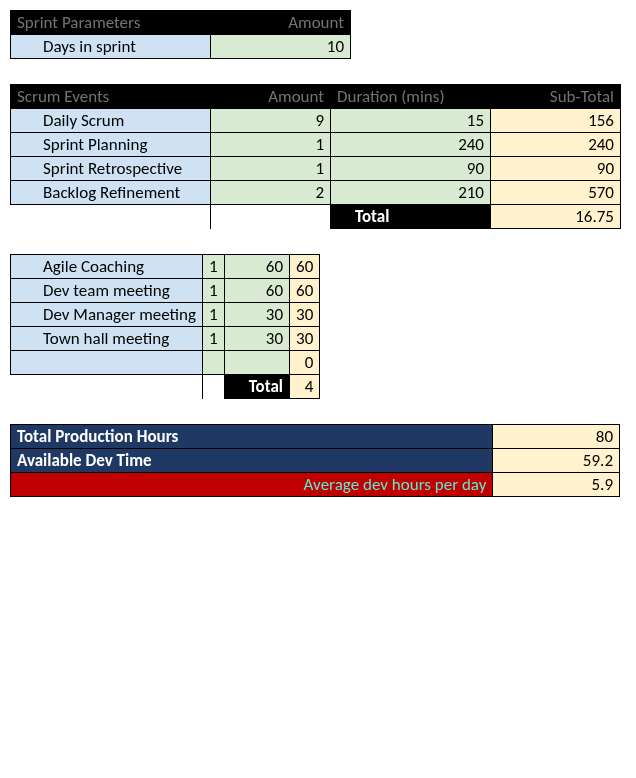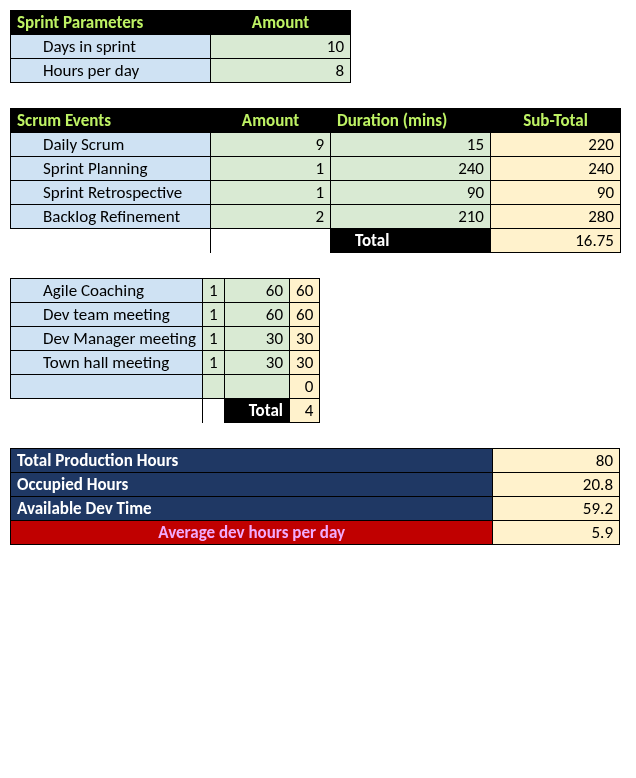--- a/index.html
+++ b/index.html
@@ -16,25 +16,25 @@
     margin-bottom: 25px;
   }
   th, td {
     border: 1px solid #000;
     padding: 1px 6px;
     height: 24px;
     box-sizing: border-box;
   }
   th {
     background: #000;
-    color: #bef264;
-    font-weight: bold;
-    text-align: left;
-  }
-  th.right { text-align: center; }
+    color: #737373;
+    font-weight: normal;
+    text-align: left;
+  }
+  th.right { text-align: right; }
   .label-cell {
     background: #cfe2f3;
     text-align: left;
     padding-left: 32px;
   }
   .val-green {
     background: #d9ead3;
     text-align: right;
   }
   .val-yellow {
@@ -73,82 +73,78 @@
   }
   .sum-label-blue {
     background: #1f3864;
     color: #fff;
     font-weight: bold;
     text-align: left;
     width: 480px;
   }
   .sum-label-red {
     background: #c00000;
-    color: #f0abfc;
-    font-weight: bold;
-    text-align: center;
+    color: #5eead4;
+    font-weight: normal;
+    text-align: right;
     width: 480px;
   }
   .sum-val {
     background: #fff2cc;
     text-align: right;
     width: 126px;
   }
 </style>
 </head>
 <body>
 
 <table>
   <tbody>
       <tr>
     <th class="w-param">Sprint Parameters</th>
     <th class="w-amt1 right">Amount</th>
   </tr>
   <tr>
     <td class="label-cell">Days in sprint</td>
     <td class="val-green">10</td>
-  </tr>
-  <tr>
-    <td class="label-cell">Hours per day</td>
-    <td class="val-green">8</td>
   </tr>
 </tbody>
   </table>
 
 <table>
   <tbody>
       <tr>
     <th class="w-name">Scrum Events</th>
     <th class="w-amt right">Amount</th>
     <th class="w-dur">Duration (mins)</th>
     <th class="w-sub right">Sub-Total</th>
   </tr>
   <tr>
         <td class="label-cell">Daily Scrum</td>
         <td class="val-green">9</td>
         <td class="val-green">15</td>
-        <td class="val-yellow">220</td>
+        <td class="val-yellow">156</td>
       </tr>
   <tr>
         <td class="label-cell">Sprint Planning</td>
         <td class="val-green">1</td>
         <td class="val-green">240</td>
         <td class="val-yellow">240</td>
       </tr>
   <tr>
         <td class="label-cell">Sprint Retrospective</td>
         <td class="val-green">1</td>
         <td class="val-green">90</td>
         <td class="val-yellow">90</td>
       </tr>
   <tr>
         <td class="label-cell">Backlog Refinement</td>
         <td class="val-green">2</td>
         <td class="val-green">210</td>
-        <td class="val-yellow">280</td>
+        <td class="val-yellow">570</td>
       </tr>
   <tr>
     <td class="noborder-left"></td>
     <td class="noborder-left"></td>
     <td class="total-label">Total</td>
     <td class="val-yellow">16.75</td>
   </tr>
 </tbody>
   </table>
 
@@ -193,24 +189,20 @@
 </tbody>
   </table>
 
 <table class="summary">
   <tbody>
       <tr>
         <td class="sum-label-blue">Total Production Hours</td>
         <td class="sum-val">80</td>
       </tr>
   <tr>
-        <td class="sum-label-blue">Occupied Hours</td>
-        <td class="sum-val">20.8</td>
-      </tr>
-  <tr>
         <td class="sum-label-blue">Available Dev Time</td>
         <td class="sum-val">59.2</td>
       </tr>
   <tr>
         <td class="sum-label-red">Average dev hours per day</td>
         <td class="sum-val">5.9</td>
       </tr>
 </tbody>
   </table>
 

